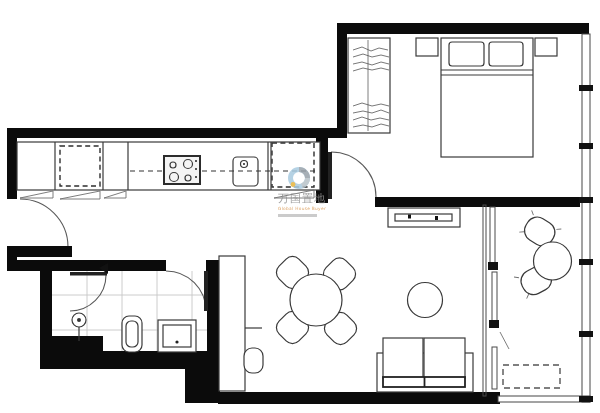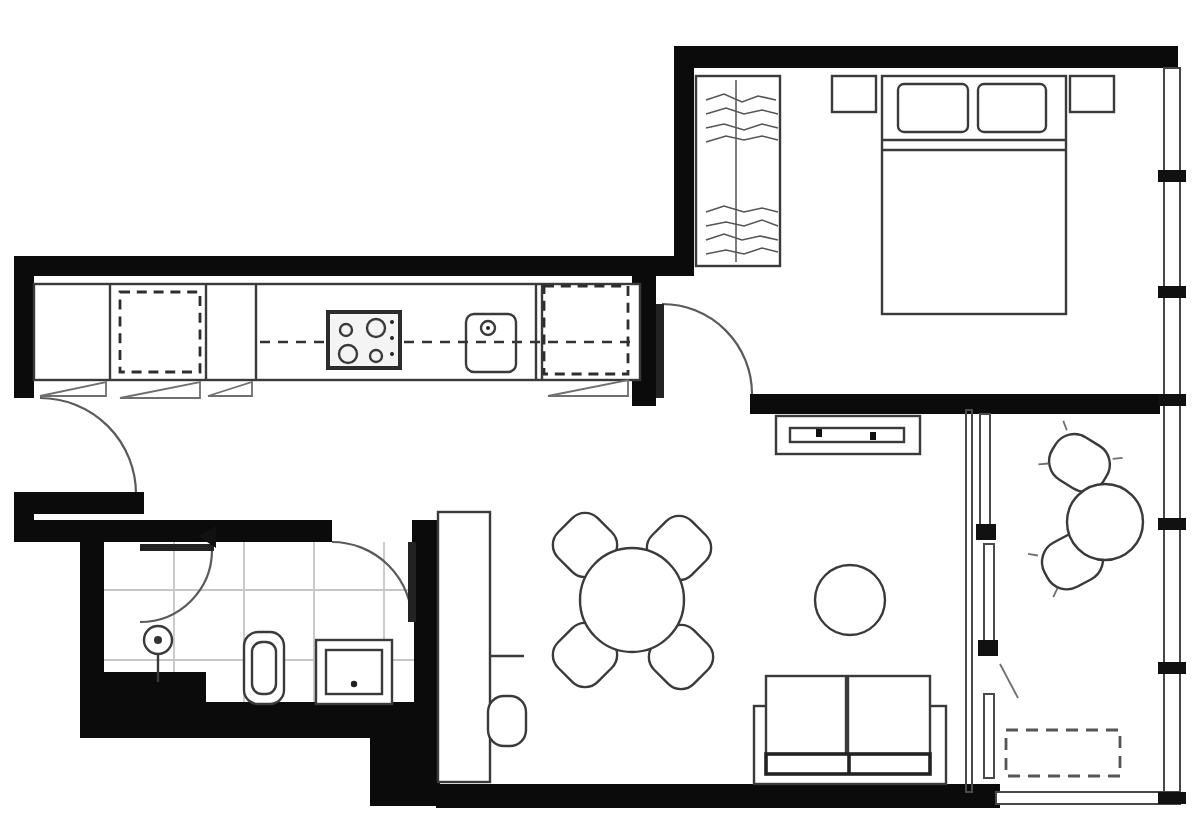--- a/index.html
+++ b/index.html
@@ -215,13 +215,24 @@
     </g>
     <g transform="translate(536,280) rotate(-28)">
       <rect class="fw" x="-15" y="-12" width="30" height="25" rx="11"></rect>
       <path class="thin" d="M-14,-10 l-4,-3 M13,-10 l4,-3 M-13,9 l-4,3"></path>
     </g>
     <circle class="fw" cx="552.5" cy="261" r="19"></circle>
     <rect class="dash2" x="503" y="365" width="57" height="23"></rect>
   </g>
 </svg>
 
+  <div id="watermark">
+    <svg id="wm-logo" width="26" height="26" viewBox="0 0 26 26">
+      <circle cx="13" cy="13" r="8.5" fill="none" stroke="#a9cbe0" stroke-width="5"></circle>
+      <path d="M13,4.5 A8.5,8.5 0 0 1 21.5,13" fill="none" stroke="#98a2aa" stroke-width="5"></path>
+      <path d="M21.5,13 A8.5,8.5 0 0 1 16,20.8" fill="none" stroke="#b8c2c8" stroke-width="5"></path>
+      <circle cx="7" cy="19.5" r="2.4" fill="#e7b43c"></circle>
+    </svg>
+    <div id="wm-title">万国置地</div>
+    <div id="wm-slogan">Global House Buyer</div>
+    <div id="wm-tagline"></div>
+  </div>
 </div>
 
 </body></html>

